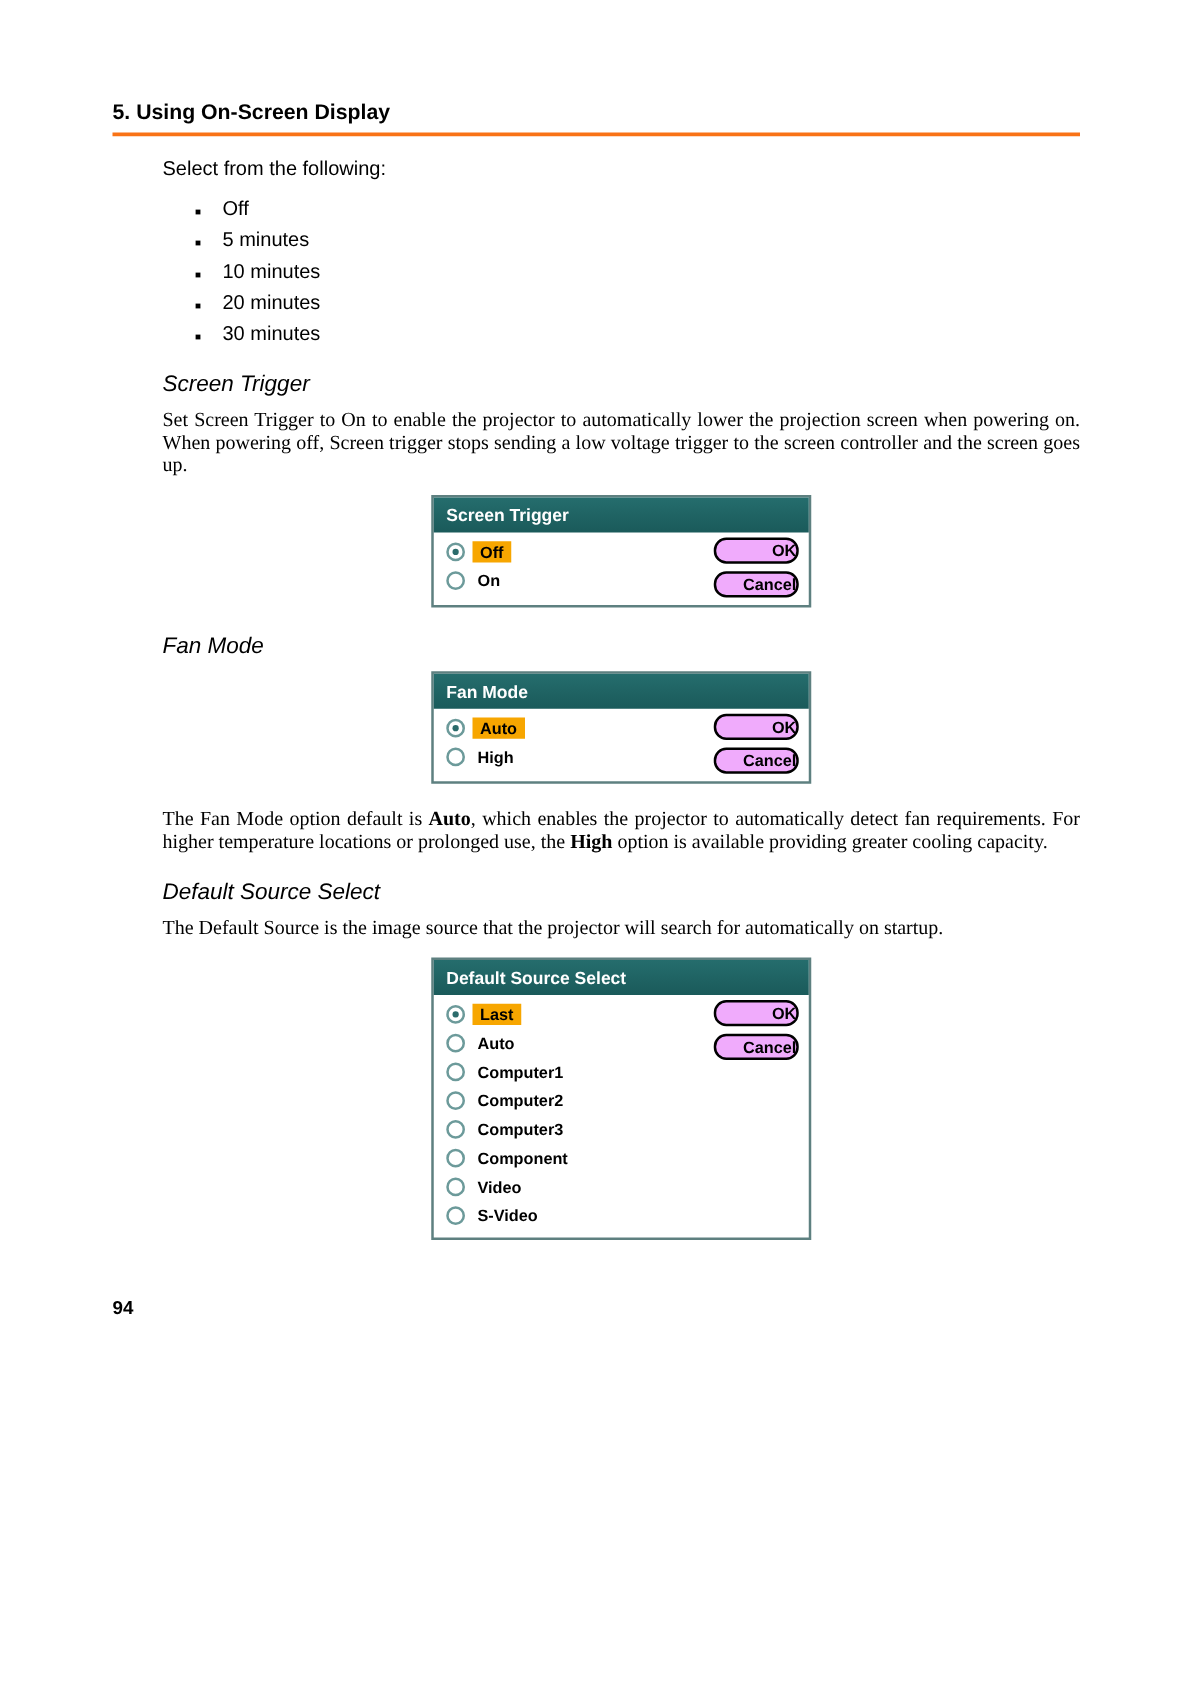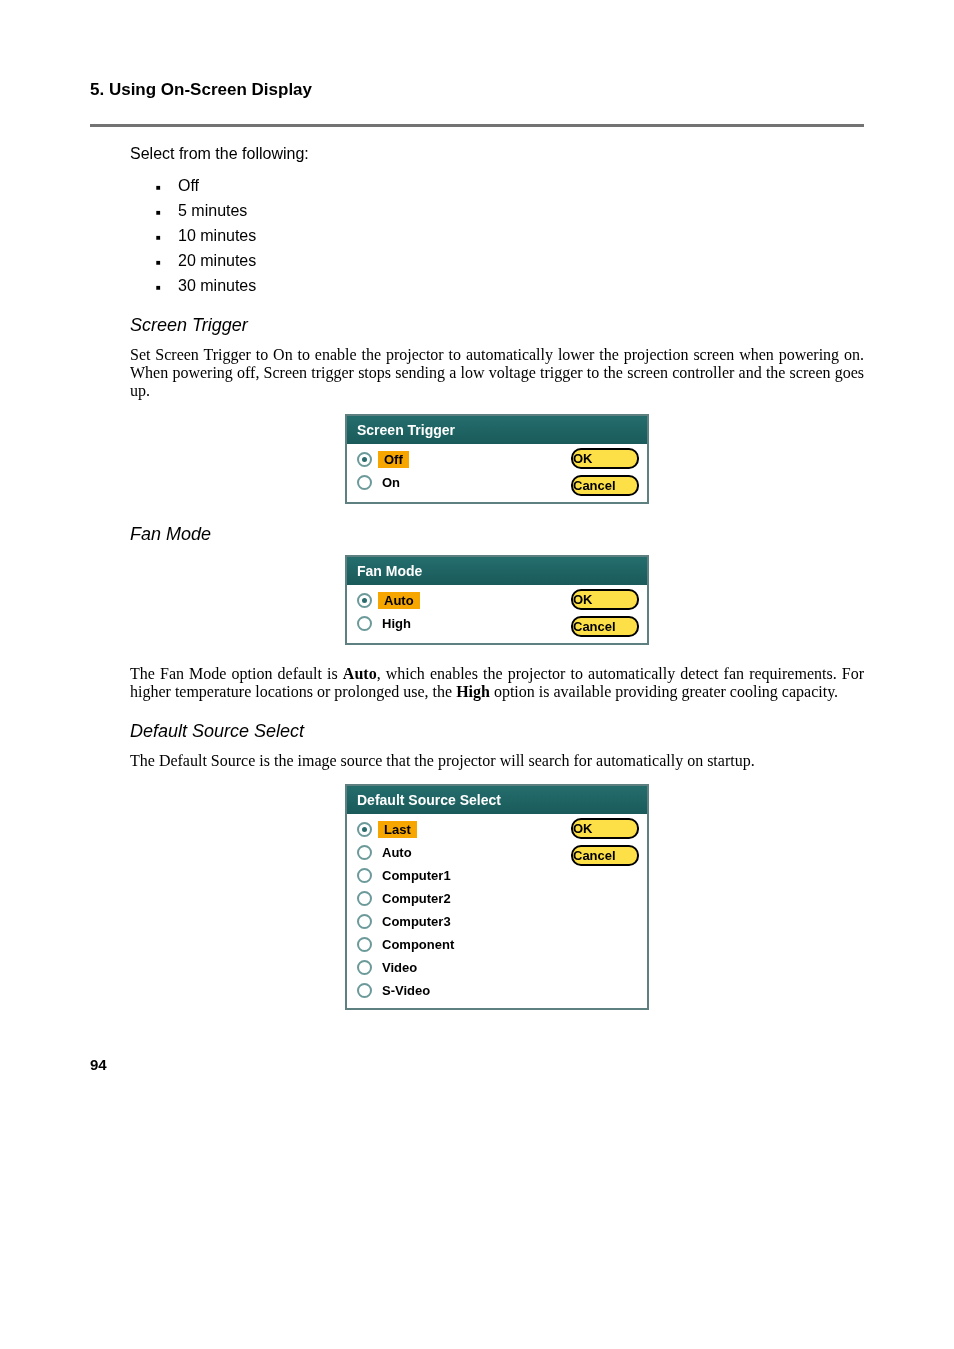--- a/index.html
+++ b/index.html
@@ -10,22 +10,22 @@
     padding: 80px 90px 40px 90px;
     width: 954px;
     box-sizing: border-box;
     background: #fff;
   }
   .section-heading {
     font-family: Arial, Helvetica, sans-serif;
     font-weight: bold;
     font-size: 17px;
     margin: 0;
-    padding-bottom: 24px;
-    border-bottom: 3px solid #737373;
+    padding-bottom: 6px;
+    border-bottom: 3px solid #f97316;
   }
   .content {
     margin-left: 40px;
     margin-top: 18px;
   }
   .intro {
     margin: 0 0 14px 0;
   }
   ul.bullets {
     list-style: none;
@@ -114,27 +114,27 @@
     padding: 1px 6px;
   }
   .dialog-buttons {
     display: flex;
     flex-direction: column;
     gap: 6px;
     margin-left: 4px;
   }
   .dlg-btn {
     width: 64px;
-    text-align: left;
+    text-align: right;
     font-size: 13px;
     font-weight: bold;
     border: 2px solid #000;
     border-radius: 10px;
     padding: 1px 0;
-    background: #fde047;
+    background: #f0abfc;
   }
   .page-number {
     text-align: left;
     font-weight: bold;
     font-size: 15px;
     margin-top: 46px;
   }
   .inline-bold {
     font-weight: bold;
   }

